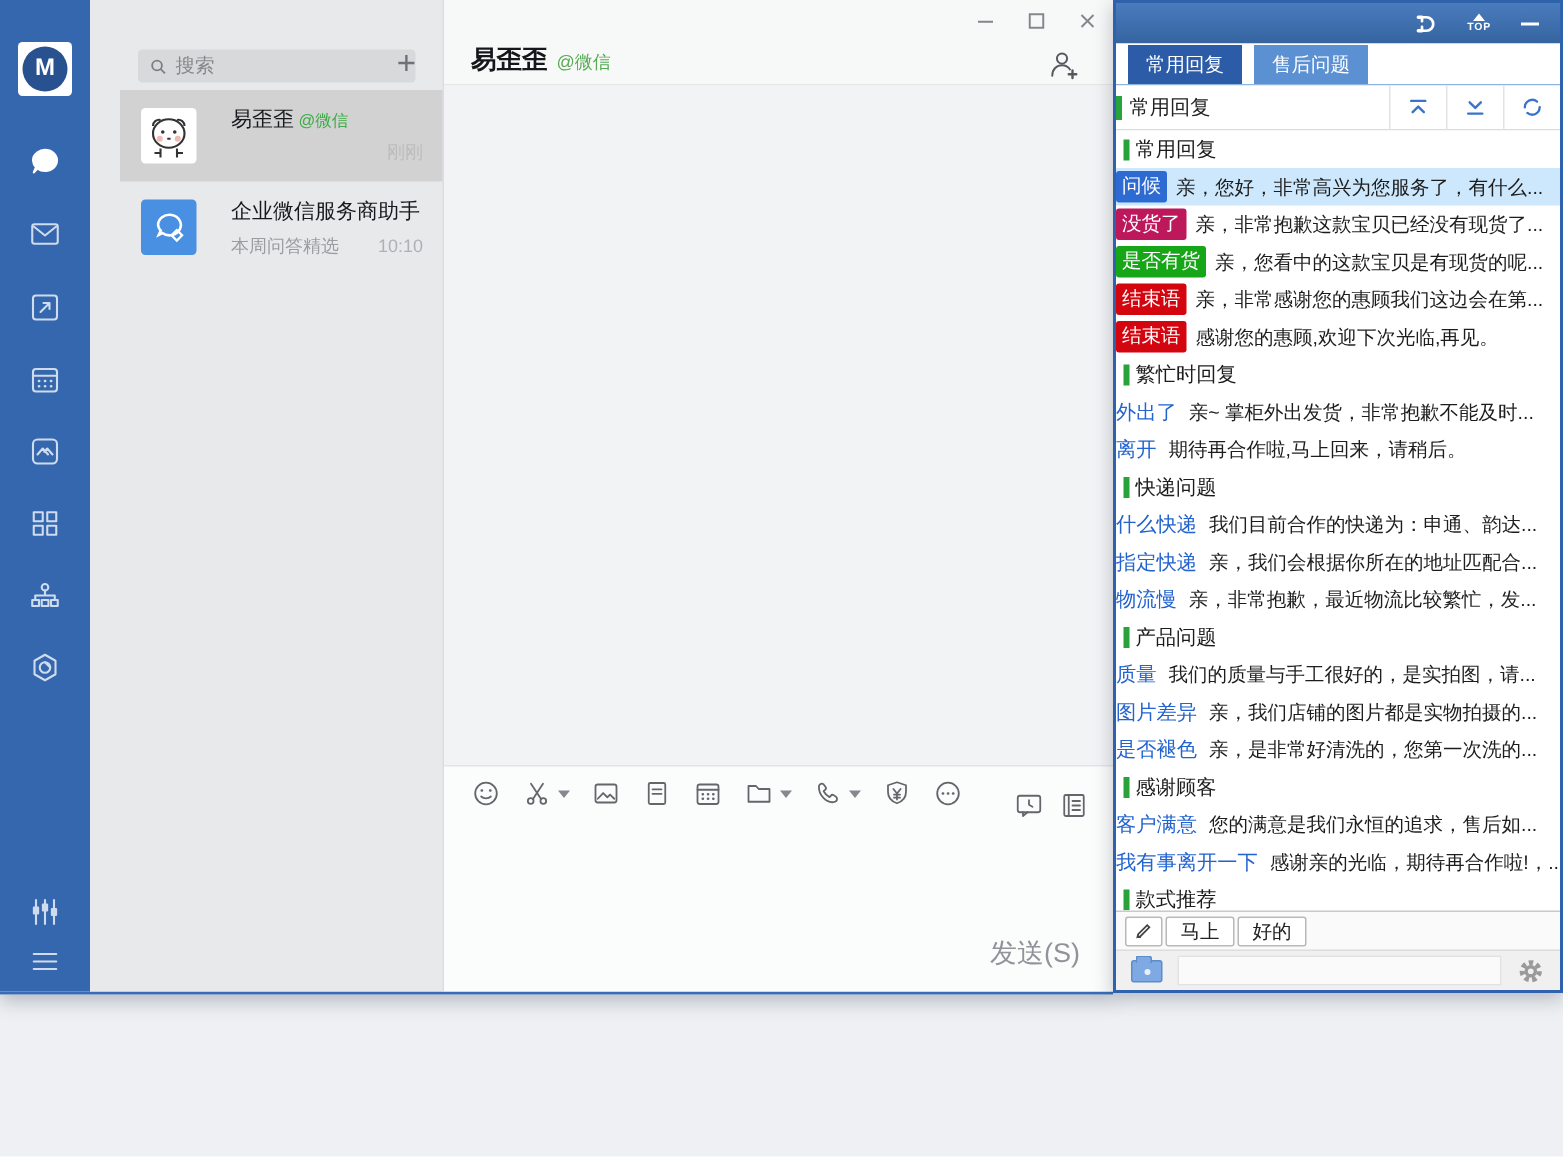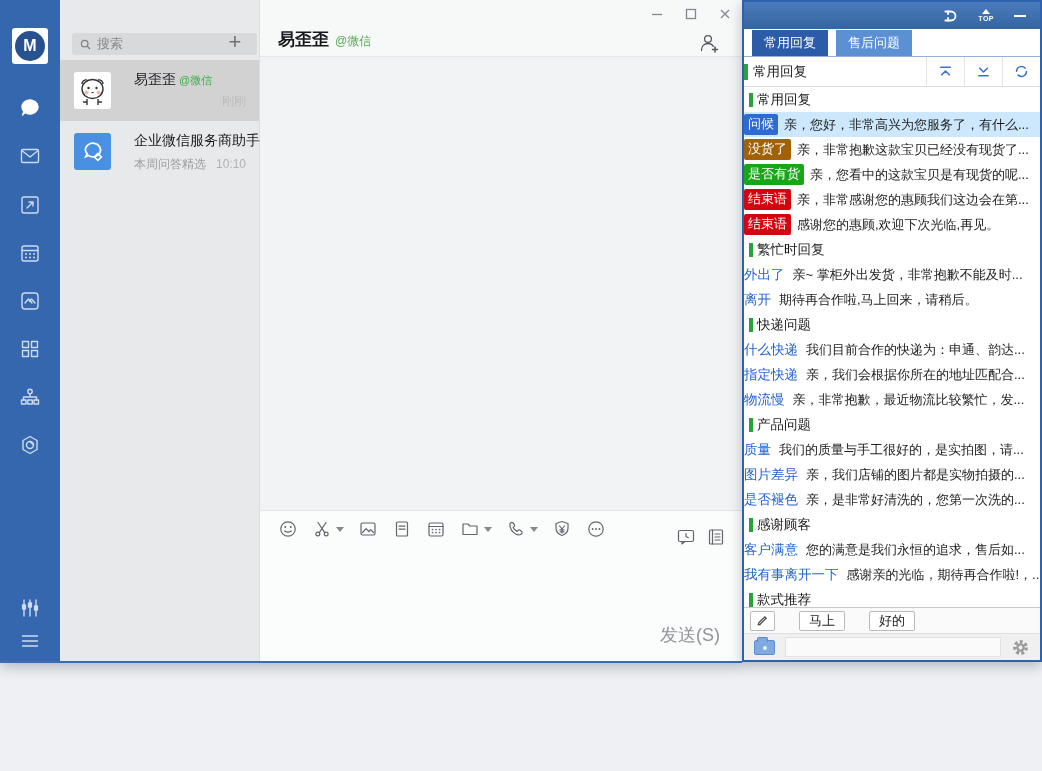--- a/index.html
+++ b/index.html
@@ -13,21 +13,21 @@
 
   
   .sidebar { width:60px; background:#3567ae; position:relative; flex:none; }
   .app-logo { position:absolute; left:12px; top:28px; width:36px; height:36px; background:#fff; border-radius:3px; display:flex; align-items:center; justify-content:center; }
   .app-logo .blob { width:30px; height:30px; border-radius:50%; background:#27518f; color:#fff; font-weight:bold; font-size:16px; display:flex; align-items:center; justify-content:center; }
   .side-ic { position:absolute; left:18px; width:24px; height:24px; }
   .side-ic svg { width:24px; height:24px; stroke:#cfdbee; fill:none; stroke-width:1.4; stroke-linecap:round; stroke-linejoin:round; }
   .side-ic.active svg { fill:#ffffff; stroke:#ffffff; }
 
   
-  .chat-list { width:200px; background:#e8e9ea; flex:none; position:relative; border-right:1px solid #dcdddf; }
+  .chat-list { width:236px; background:#e8e9ea; flex:none; position:relative; border-right:1px solid #dcdddf;padding-left:20px; }
   .search-row { height:60px; position:relative; }
   .search-box { position:absolute; left:12px; top:33px; width:185px; height:22px; background:#d8d9da; border-radius:3px; display:flex; align-items:center; padding:0 7px; }
   .search-box svg { width:13px; height:13px; stroke:#7c7f83; fill:none; stroke-width:1.5; flex:none; }
   .search-box .ph { color:#85888c; font-size:13px; margin-left:5px; }
   .add-btn { position:absolute; right:12px; top:31px; width:24px; height:24px; color:#6e7277; font-size:22px; line-height:22px; text-align:center; font-weight:300; }
   .cl-item { height:61px; position:relative; padding:11px 12px 0 74px; }
   .cl-item.selected { background:#d2d2d3; }
   .cl-avatar { position:absolute; left:14px; top:12px; width:37px; height:37px; border-radius:3px; overflow:hidden; }
   .cl-name { font-size:14px; color:#17191c; white-space:nowrap; }
   .cl-tag { font-size:11px; color:#3eac48; margin-left:3px; }
@@ -83,21 +83,21 @@
   .r-row { height:25px; display:flex; align-items:center; white-space:nowrap; overflow:hidden; }
   .r-row.sel { background:#cde8fd; }
   .r-header { padding-left:5px; }
   .r-header .sec-bar { height:14px; margin-right:4px; }
   .r-header .h-text { font-size:13.5px; color:#1b1b1b; }
   .r-item { }
   .badge { font-size:13px; color:#fff; padding:1px 4px 2px; border-radius:2px; margin-right:6px; flex:none; }
   .kw { font-size:13.5px; color:#2263cf; margin-right:8px; flex:none; }
   .r-text { font-size:13px; color:#1d1d1d; overflow:hidden; }
 
-  .edit-row { height:26px; background:#fafafa; border-top:1px solid #c9c9c9; display:flex; align-items:center; padding-left:6px; gap:24px; flex:none; }
+  .edit-row { height:26px; background:#fafafa; border-top:1px solid #c9c9c9; display:flex; align-items:center; padding-left:6px; gap:2px; flex:none; }
   .edit-btn { width:25px; height:20px; background:#fff; border:1px solid #b9b9b9; border-radius:2px; display:flex; align-items:center; justify-content:center; }
   .edit-btn svg { width:13px; height:13px; stroke:#444; fill:none; stroke-width:1.3; }
   .chip { height:20px; line-height:18px; padding:0 9px; background:#fff; border:1px solid #b9b9b9; border-radius:2px; font-size:13px; color:#222; }
 
   .assist-bottom { height:27px; background:#f0f0f0; border-top:1px solid #ddd; display:flex; align-items:center; padding:0 10px; flex:none; position:relative; }
   .bfolder { width:21px; height:15px; background:#7fa9e2; border:1px solid #5d8cc9; border-radius:2px; position:relative; }
   .bfolder::before { content:""; position:absolute; left:2px; top:-4px; width:9px; height:4px; background:#7fa9e2; border:1px solid #5d8cc9; border-bottom:none; border-radius:2px 2px 0 0; }
   .bfolder::after { content:""; position:absolute; left:8px; top:5px; width:4px; height:4px; background:#e9f1fb; border-radius:50%; }
   .b-input { flex:1; height:20px; background:#fafafa; border:1px solid #e2e2e2; margin:0 10px; }
   .gear { display:flex; }
@@ -395,21 +395,21 @@
     <span class="sec-bar"></span>
     <span class="h-text">常用回复</span>
   </div>
 
   <div class="r-row r-item sel">
     <span class="r-label badge" style="background: rgb(45, 106, 209);">问候</span>
     <span class="r-text">亲，您好，非常高兴为您服务了，有什么...</span>
   </div>
 
   <div class="r-row r-item">
-    <span class="r-label badge" style="background: #a16207;">没货了</span>
+    <span class="r-label badge" style="background: #be185d;">没货了</span>
     <span class="r-text">亲，非常抱歉这款宝贝已经没有现货了...</span>
   </div>
 
   <div class="r-row r-item">
     <span class="r-label badge" style="background: rgb(23, 166, 23);">是否有货</span>
     <span class="r-text">亲，您看中的这款宝贝是有现货的呢...</span>
   </div>
 
   <div class="r-row r-item">
     <span class="r-label badge" style="background: rgb(211, 5, 15);">结束语</span>

